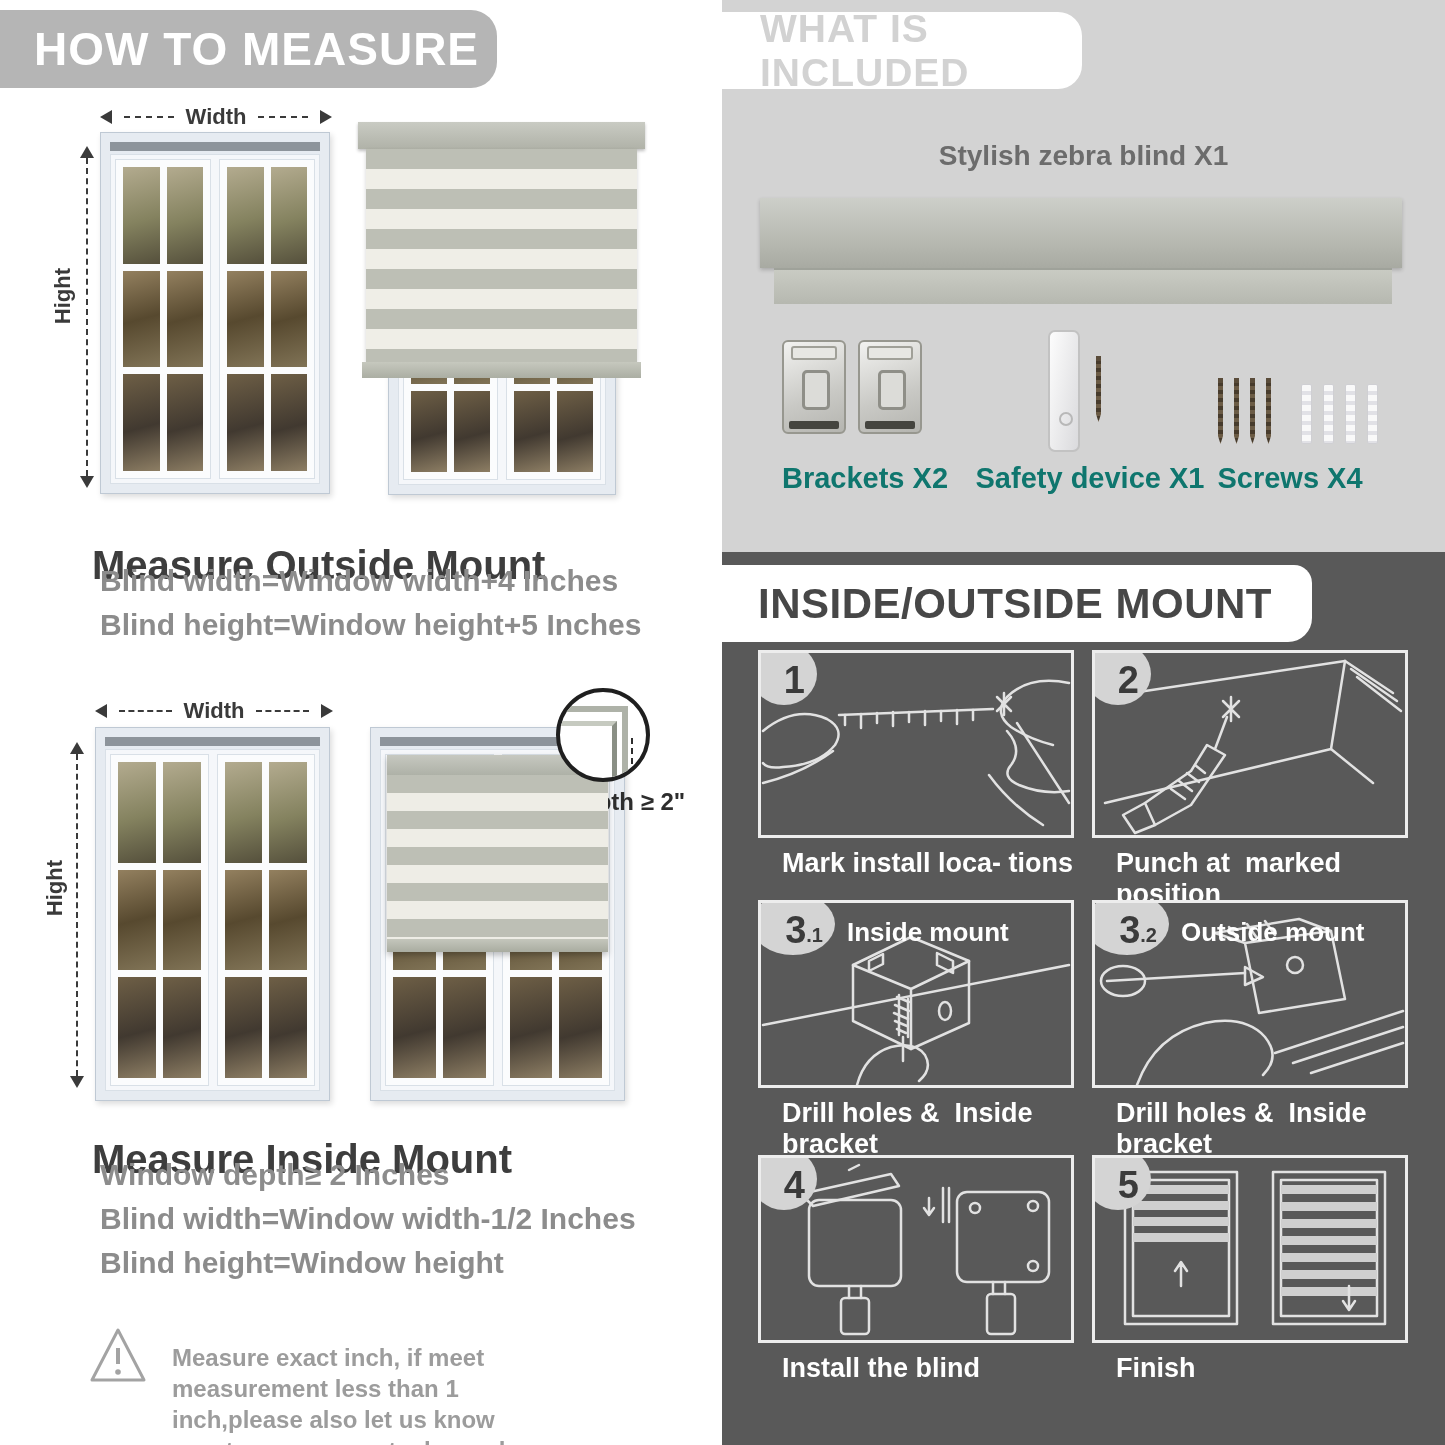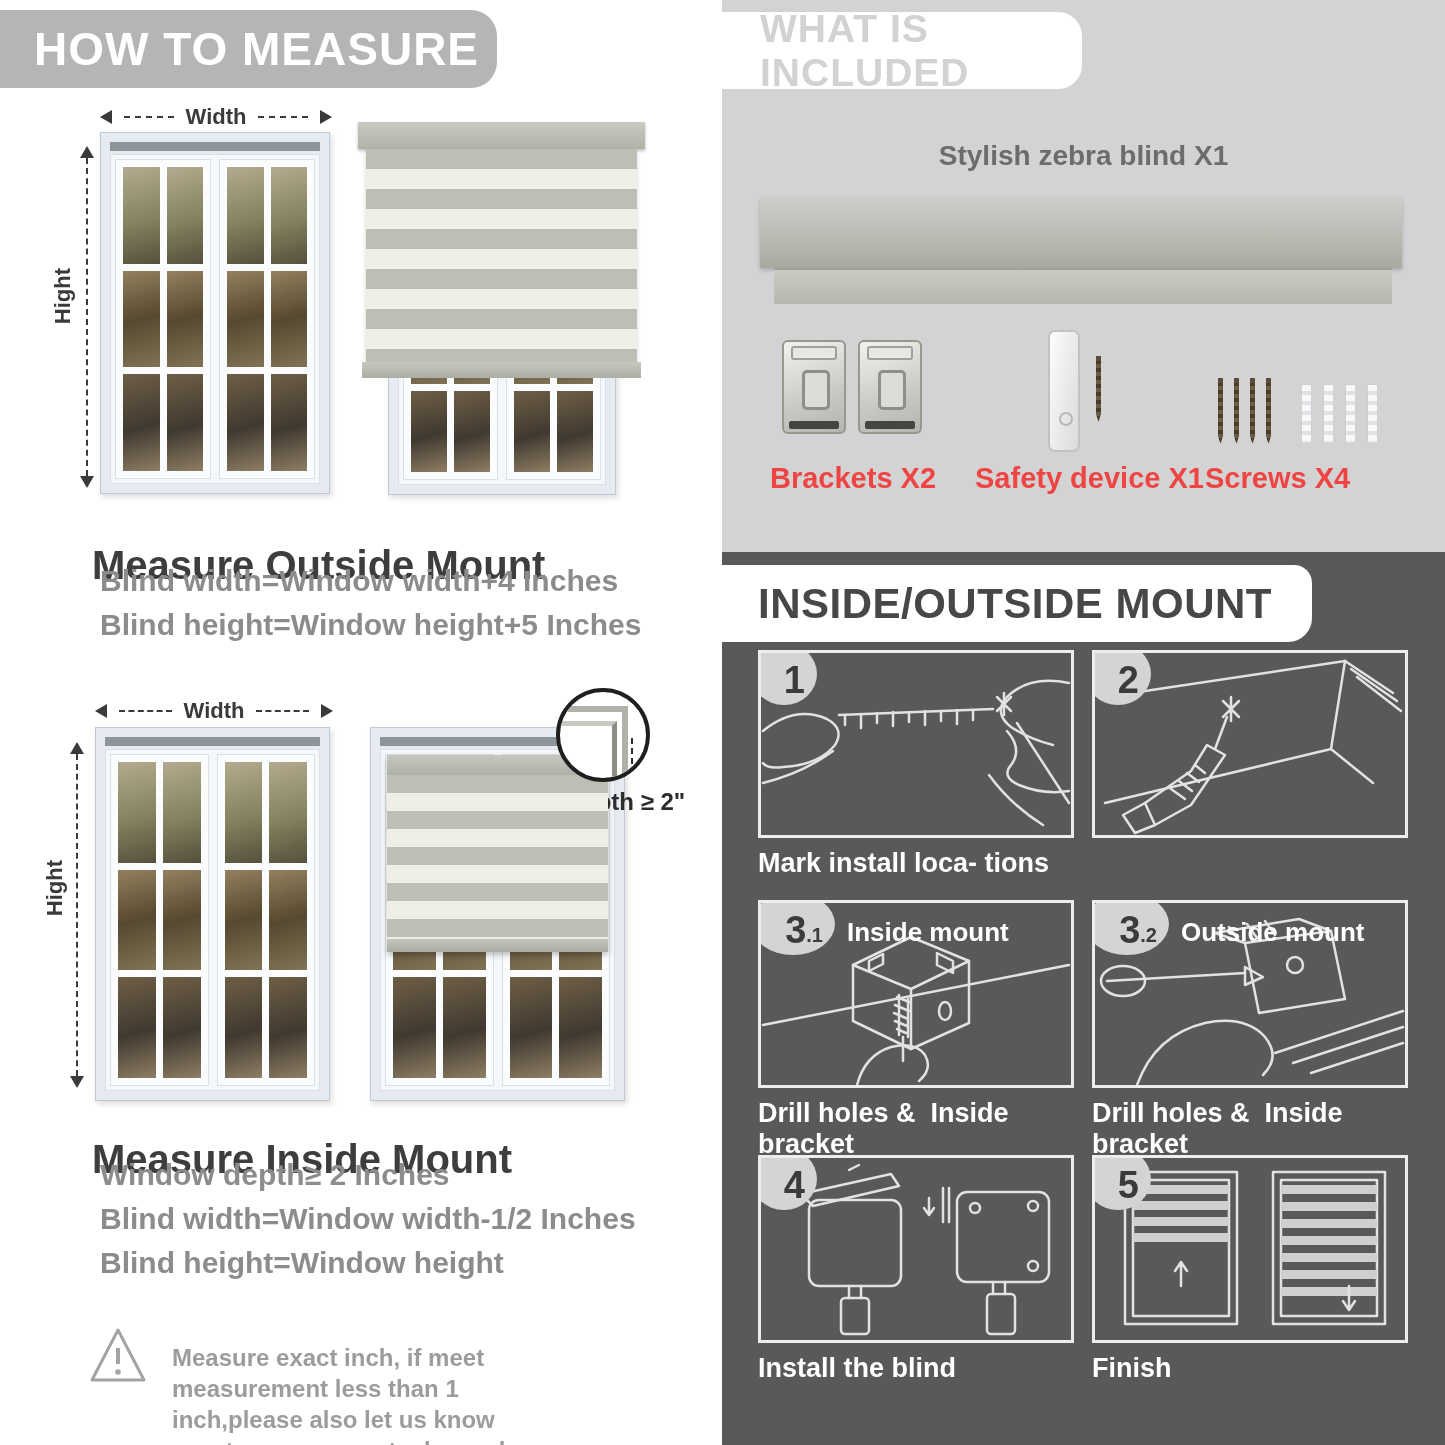--- a/index.html
+++ b/index.html
@@ -78,21 +78,21 @@
   .mag-a{position:absolute;right:13px;top:46px;height:26px;border-left:2px dashed #2f2f2f;}
   .depth{position:absolute;left:566px;top:788px;font-size:24px;font-weight:bold;color:#2d2d2d;}
 
   
   .headrail{position:absolute;left:760px;top:198px;width:642px;height:70px;
        background:linear-gradient(180deg,#cdcfc9,#b4b6ae 70%,#a8aaa2);box-shadow:0 2px 4px rgba(0,0,0,.2);}
   .lowrail{position:absolute;left:774px;top:268px;width:618px;height:36px;
        background:linear-gradient(180deg,#c9cbc3,#b6b8b0);border-top:2px solid #9fa29a;box-sizing:border-box;}
   .product-label{position:absolute;left:722px;top:140px;width:723px;text-align:center;
        color:#6c6c6c;font-size:28px;font-weight:bold;}
-  .item-label{position:absolute;top:462px;text-align:left;color:#ef4444;font-size:29px;font-weight:bold;}
+  .item-label{position:absolute;top:462px;text-align:center;color:#0f766e;font-size:29px;font-weight:bold;}
   .grp{position:absolute;display:flex;align-items:flex-start;}
   .bracket{width:64px;height:94px;border-radius:6px;position:relative;
        background:linear-gradient(160deg,#f2f2f0,#c9c9c5 60%,#b5b5b0);border:2px solid #97978f;box-sizing:border-box;}
   .bracket .lip{position:absolute;top:4px;left:7px;right:7px;height:10px;border:2px solid #a0a098;
        border-radius:3px;background:#e7e7e3;}
   .bracket::before{content:"";position:absolute;left:18px;top:28px;width:22px;height:34px;
        border:3px solid #8f8f88;border-radius:5px;background:#dcdcd8;}
   .bracket::after{content:"";position:absolute;left:5px;right:5px;bottom:3px;height:8px;
        background:#45453f;border-radius:2px;}
   .sdev{width:32px;height:122px;border:2px solid #c2c2c2;border-radius:7px;position:relative;
@@ -109,21 +109,21 @@
   .panel{position:absolute;width:316px;}
   .pbox{height:188px;border:3px solid #ededed;position:relative;overflow:hidden;box-sizing:border-box;}
   .pbox svg{position:absolute;left:0;top:0;width:100%;height:100%;}
   .badge{position:absolute;left:-10px;top:-10px;width:66px;height:62px;background:#d4d4d4;
        border-radius:50%;color:#3b3b3b;display:flex;align-items:flex-end;justify-content:flex-end;
        padding:0 12px 6px 0;box-sizing:border-box;z-index:3;}
   .badge .bnum{font-size:38px;font-weight:bold;line-height:1;}
   .badge .bsub{font-size:20px;font-weight:bold;line-height:1.4;}
   .badge.wide{width:84px;}
   .ptitle{position:absolute;left:86px;top:14px;color:#ffffff;font-size:26px;font-weight:bold;z-index:3;}
-  .pcap{margin-top:10px;color:#ffffff;font-size:27px;font-weight:bold;white-space:pre-wrap;}
+  .pcap{margin-top:10px;color:#ffffff;font-size:27px;font-weight:bold;white-space:pre-wrap;margin-left:24px;}
 
   .art{stroke:#e2e2e2;stroke-width:2.5;fill:none;stroke-linecap:round;stroke-linejoin:round;}
   .art-fill{fill:#cfcfcf;stroke:none;}
 </style>
 </head>
 <body>
 
 <section>
 
   <div class="banner-gray">
@@ -365,20 +365,21 @@
         <path d="M250,8 L236,96 L10,150"></path>
         <path d="M236,96 L278,130"></path>
         <path d="M128,48 l16,16 M144,48 l-16,16 M136,44 l0,24"></path>
         <path d="M132,64 L120,96"></path>
         <path d="M112,92 L130,102 L96,152 L60,172 L50,150 L96,118 Z"></path>
         <path d="M100,112 l10,8 M92,120 l12,9 M84,128 l13,10 M76,136 l14,10"></path>
         <path d="M60,172 L40,180 M50,150 L28,162 L40,180"></path>
       </g>
     </svg>
   </div>
+  <div class="pcap">Punch at  marked position</div>
 </div>
 
 <div class="panel" style="left:758px;top:900px;">
   <div class="pbox">
     <div class="badge wide">
       <span class="bnum">3</span>
         <span class="bsub">.1</span>
     </div>
     <span class="ptitle">Inside mount</span>
     <svg viewBox="0 0 310 182">

